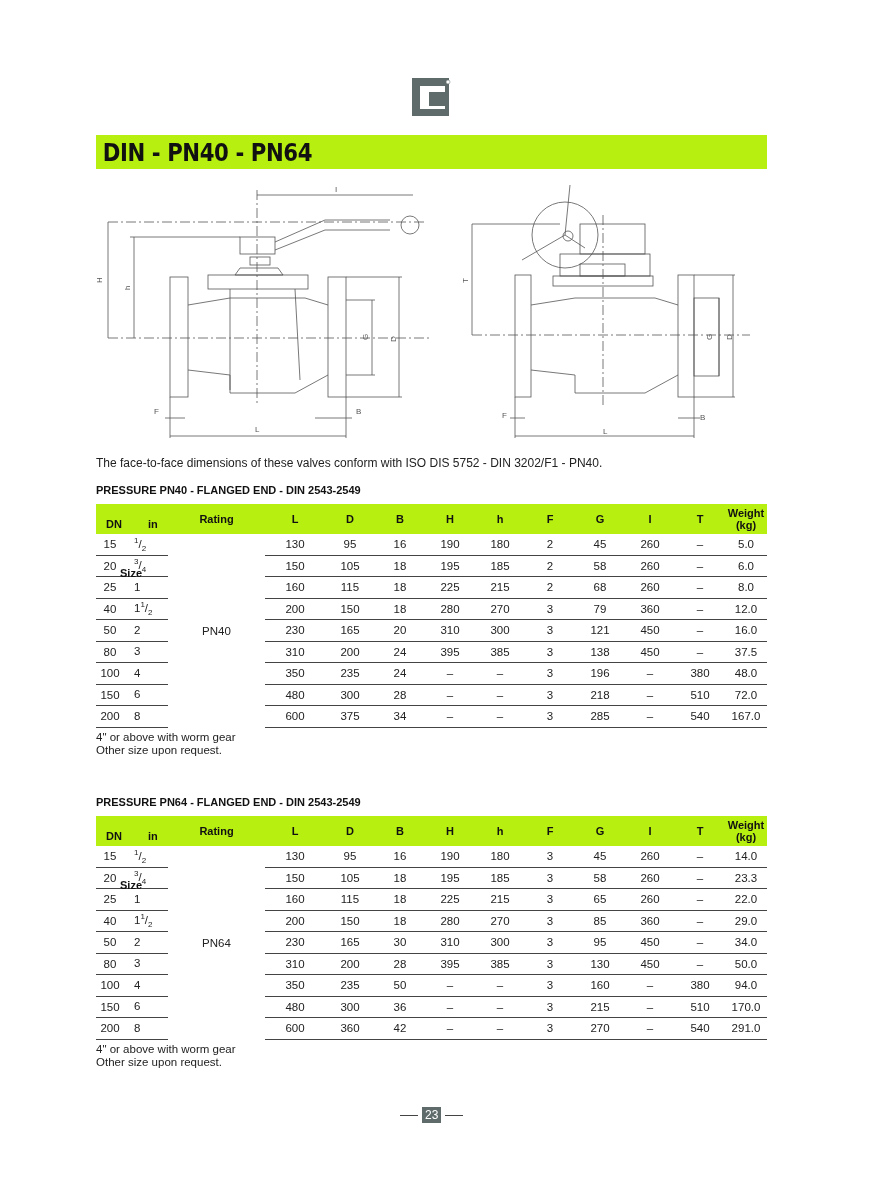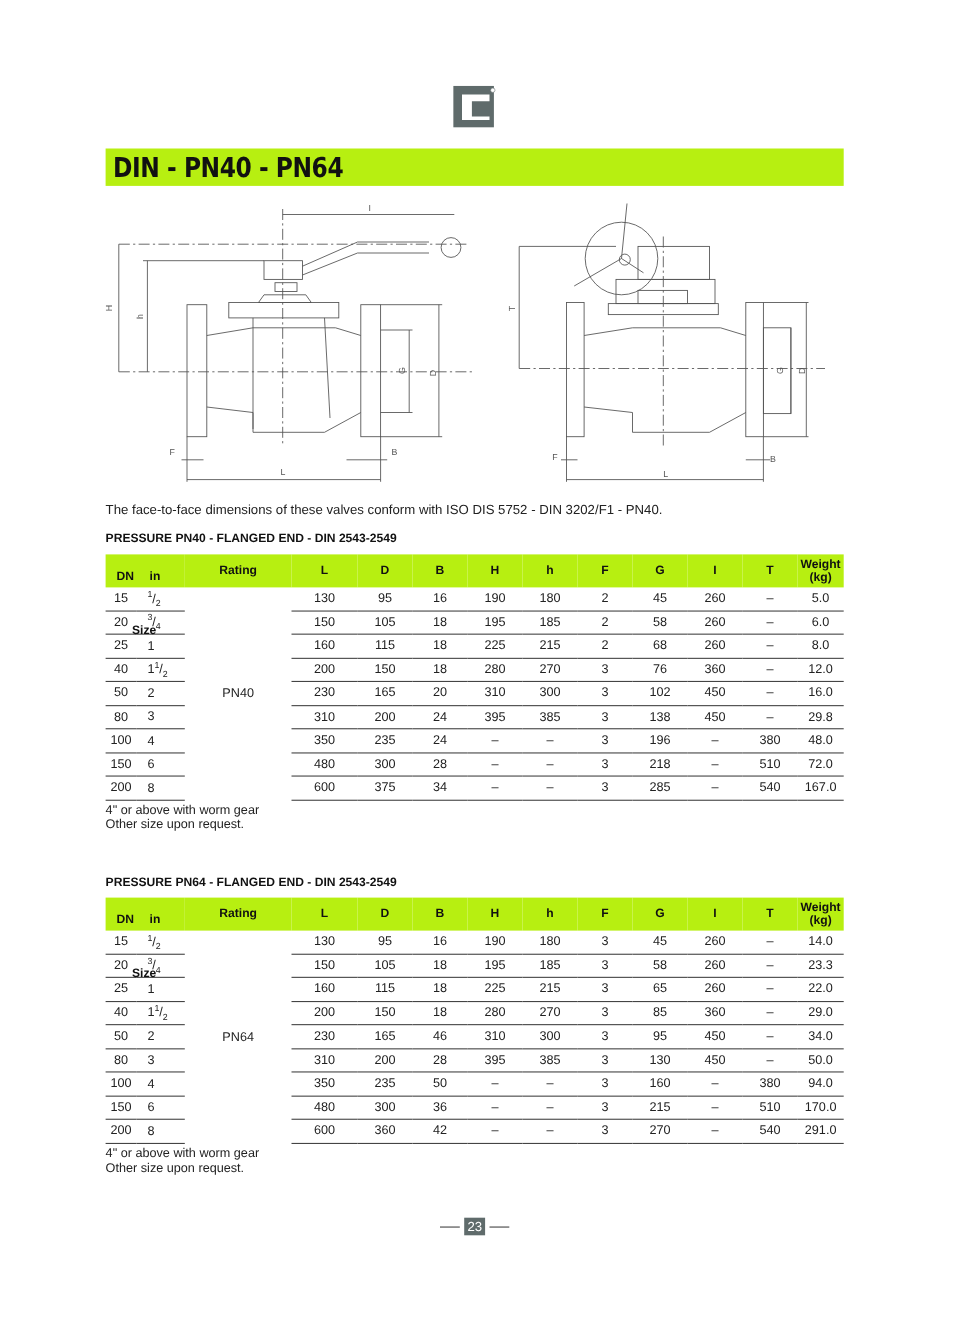--- a/index.html
+++ b/index.html
@@ -10,21 +10,21 @@
   .drawing { position: absolute; }
   .note { position: absolute; left: 96px; top: 456px; font-size: 12px; color: #222; }
   .section-title { position: absolute; left: 96px; font-size: 11px; font-weight: bold; color: #111; }
   table.spec { position: absolute; left: 96px; width: 671px; border-collapse: collapse; font-size: 11.5px; }
   table.spec thead th { background: #b7ef11; font-weight: bold; font-size: 11px; height: 30px; padding: 0; text-align: center; color: #111; }
   table.spec tbody td { height: 20.5px; padding: 0; text-align: center; border-bottom: 1px solid #444; }
   table.spec tbody td.rating { border-bottom: none; text-align: center; }
   .size-head { position: relative; height: 30px; }
   .size-head .sz { position: absolute; left: 24px; top: 17px; margin-top: 46px; }
   .size-head .dn { position: absolute; left: 10px; top: 14px; }
-  .size-head .in { position: absolute; left: 40px; top: 14px; text-align: center; }
+  .size-head .in { position: absolute; left: 52px; top: 14px; text-align: center; }
   .w-head { line-height: 12px; }
   .footnote { position: absolute; left: 96px; font-size: 11.5px; line-height: 13px; color: #222; }
   .pagenum { position: absolute; top: 1107px; left: 400px; display: flex; align-items: center; gap: 4px; }
   .pagenum .dash { width: 18px; height: 1px; background: #444; }
   .pagenum .num { background: #5f6b6b; color: #fff; font-size: 12px; padding: 1px 3px; text-align: right; }
   sup, sub { font-size: 8px; }
 </style>
 </head>
 <body>
 
@@ -199,52 +199,52 @@
       </tr>
       <tr>
         <td>40</td>
         <td style="text-align: left; padding-left: 10px;"><span>1</span><sup>1</sup><span>/</span><sub>2</sub></td>
         <td>200</td>
         <td>150</td>
         <td>18</td>
         <td>280</td>
         <td>270</td>
         <td>3</td>
-        <td>76</td>
+        <td>79</td>
         <td>360</td>
         <td>–</td>
         <td>12.0</td>
       </tr>
       <tr>
         <td>50</td>
         <td style="text-align: left; padding-left: 10px;"><span>2</span><sup></sup><span></span><sub></sub></td>
         <td>230</td>
         <td>165</td>
         <td>20</td>
         <td>310</td>
         <td>300</td>
         <td>3</td>
-        <td>102</td>
+        <td>121</td>
         <td>450</td>
         <td>–</td>
         <td>16.0</td>
       </tr>
       <tr>
         <td>80</td>
         <td style="text-align: left; padding-left: 10px;"><span>3</span><sup></sup><span></span><sub></sub></td>
         <td>310</td>
         <td>200</td>
         <td>24</td>
         <td>395</td>
         <td>385</td>
         <td>3</td>
         <td>138</td>
         <td>450</td>
         <td>–</td>
-        <td>29.8</td>
+        <td>37.5</td>
       </tr>
       <tr>
         <td>100</td>
         <td style="text-align: left; padding-left: 10px;"><span>4</span><sup></sup><span></span><sub></sub></td>
         <td>350</td>
         <td>235</td>
         <td>24</td>
         <td>–</td>
         <td>–</td>
         <td>3</td>
@@ -383,21 +383,21 @@
         <td>85</td>
         <td>360</td>
         <td>–</td>
         <td>29.0</td>
       </tr>
       <tr>
         <td>50</td>
         <td style="text-align: left; padding-left: 10px;"><span>2</span><sup></sup><span></span><sub></sub></td>
         <td>230</td>
         <td>165</td>
-        <td>46</td>
+        <td>30</td>
         <td>310</td>
         <td>300</td>
         <td>3</td>
         <td>95</td>
         <td>450</td>
         <td>–</td>
         <td>34.0</td>
       </tr>
       <tr>
         <td>80</td>

